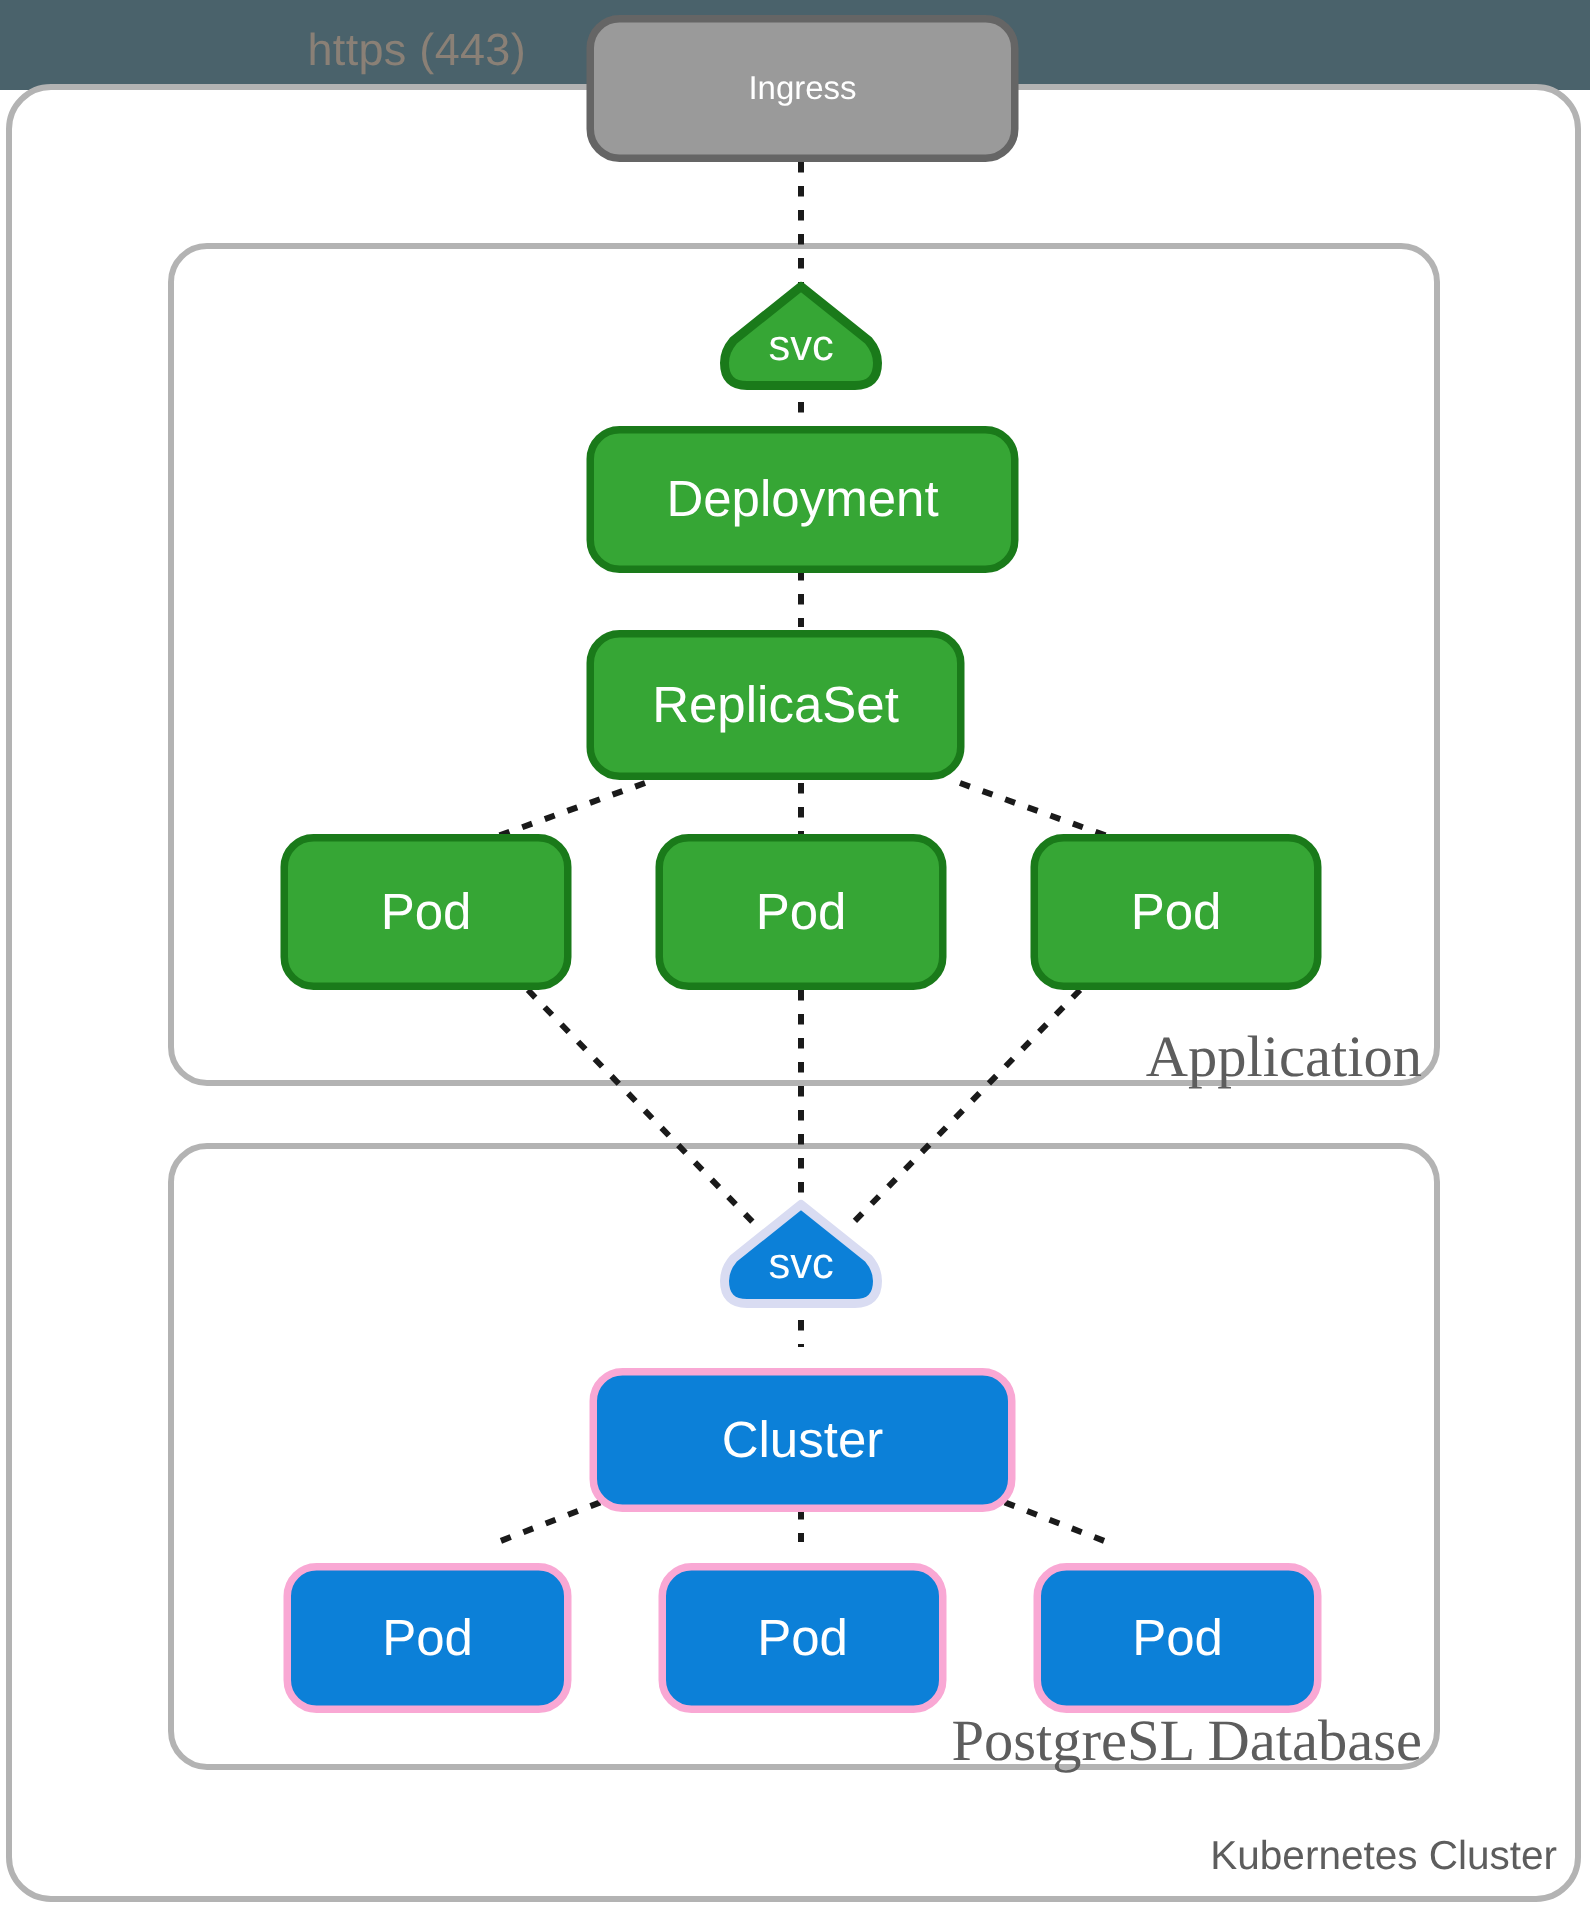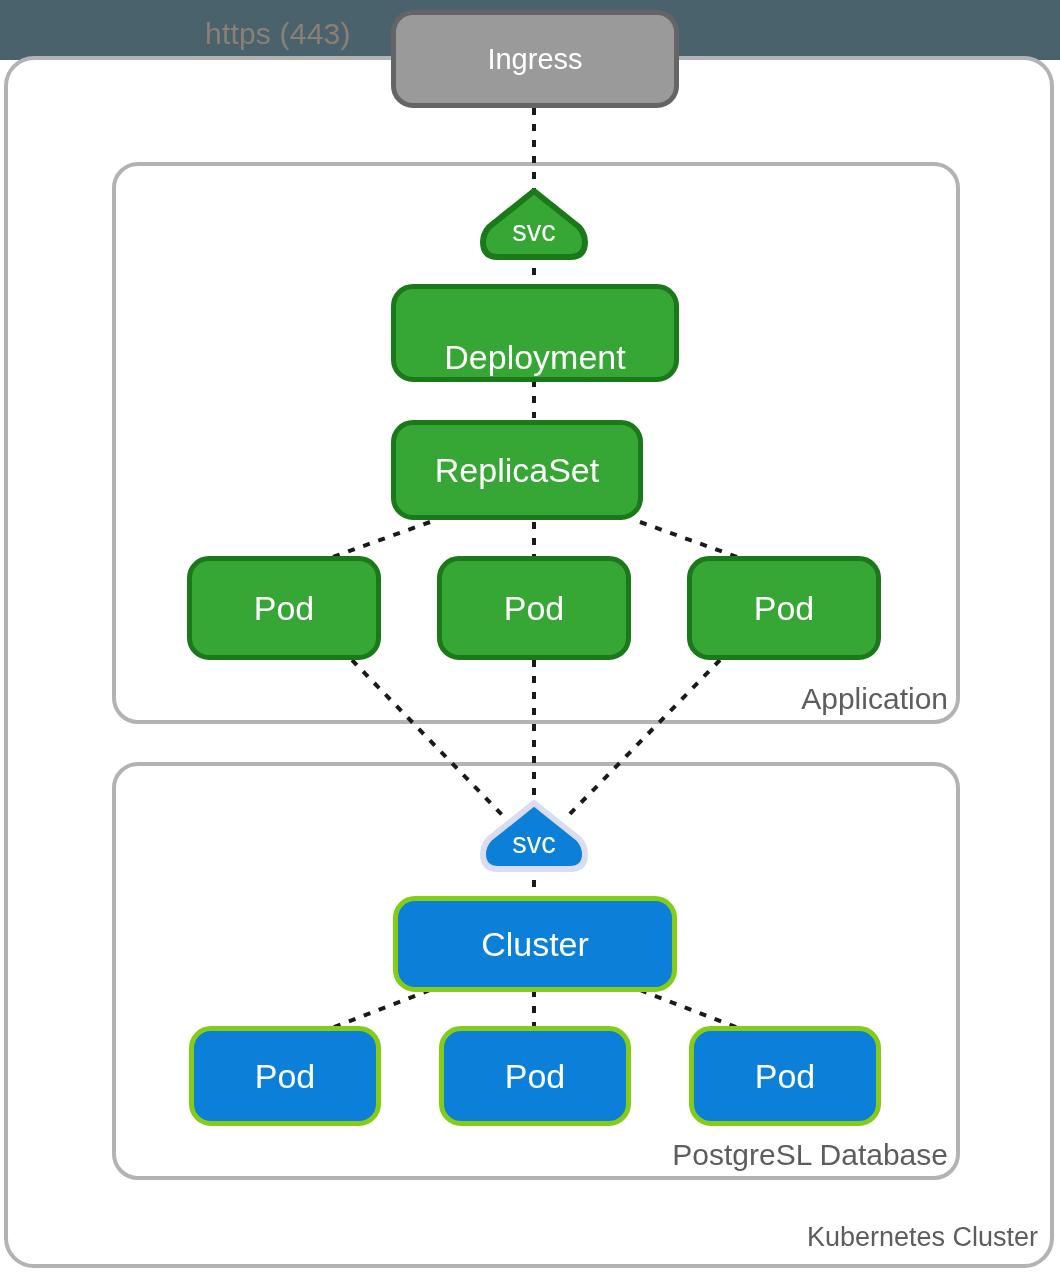--- a/index.html
+++ b/index.html
@@ -73,23 +73,24 @@
   #group-database {
     left: 112px;
     top: 762px;
     width: 848px;
     height: 418px;
   }
   .group-label {
     position: absolute;
     right: 20px;
     bottom: 4px;
-    font-size: 30px;
+    font-size: 39px;
     color: #5d5d5d;
     white-space: nowrap;
+    font-family: Liberation Serif, serif;
   }
 
   
   #connectors {
     position: absolute;
     left: 0;
     top: 0;
     width: 1060px;
     height: 1274px;
     pointer-events: none;
@@ -102,31 +103,32 @@
     display: flex;
     align-items: center;
     justify-content: center;
     color: #ffffff;
     border-radius: 22px;
     white-space: nowrap;
   }
   .node-ingress {
     background: #9a9a9a;
     border: 5px solid #656565;
-    font-size: 29px;
+    font-size: 22px;
   }
   .node-green {
     background: #36a635;
     border: 5px solid #1a7a1a;
     font-size: 34px;
   }
   .node-blue {
     background: #0c80d8;
-    border: 5px solid #84cc16;
+    border: 5px solid #f9a8d4;
     font-size: 34px;
+    margin-top: 16px;
   }
 
   
   .svc {
     position: absolute;
     width: 108px;
     height: 72px;
   }
   .svc svg {
     position: absolute;
@@ -194,21 +196,21 @@
     <span>Ingress</span>
   </div>
 
   <div class="svc" style="left:480px; top:188px;">
     <svg viewBox="0 0 108 72" xmlns="http://www.w3.org/2000/svg">
       <path d="M 54 3 L 99 39 Q 105 46 105 54 Q 105 69 90 69 L 18 69 Q 3 69 3 54 Q 3 46 9 39 Z" fill="#36a635" stroke="#1a7a1a" stroke-width="6" stroke-linejoin="round"></path>
     </svg>
     <div class="svc-text">svc</div>
   </div>
 
-  <div class="node node-green" style="left:391px; top:284px; width:288px; height:98px;align-items:flex-end;">
+  <div class="node node-green" style="left:391px; top:284px; width:288px; height:98px;">
     <span>Deployment</span>
   </div>
 
   <div class="node node-green" style="left:391px; top:420px; width:252px; height:100px;">
     <span>ReplicaSet</span>
   </div>
 
   <div class="node node-green" style="left:187px; top:556px; width:194px; height:104px;">
     <span>Pod</span>
   </div>

